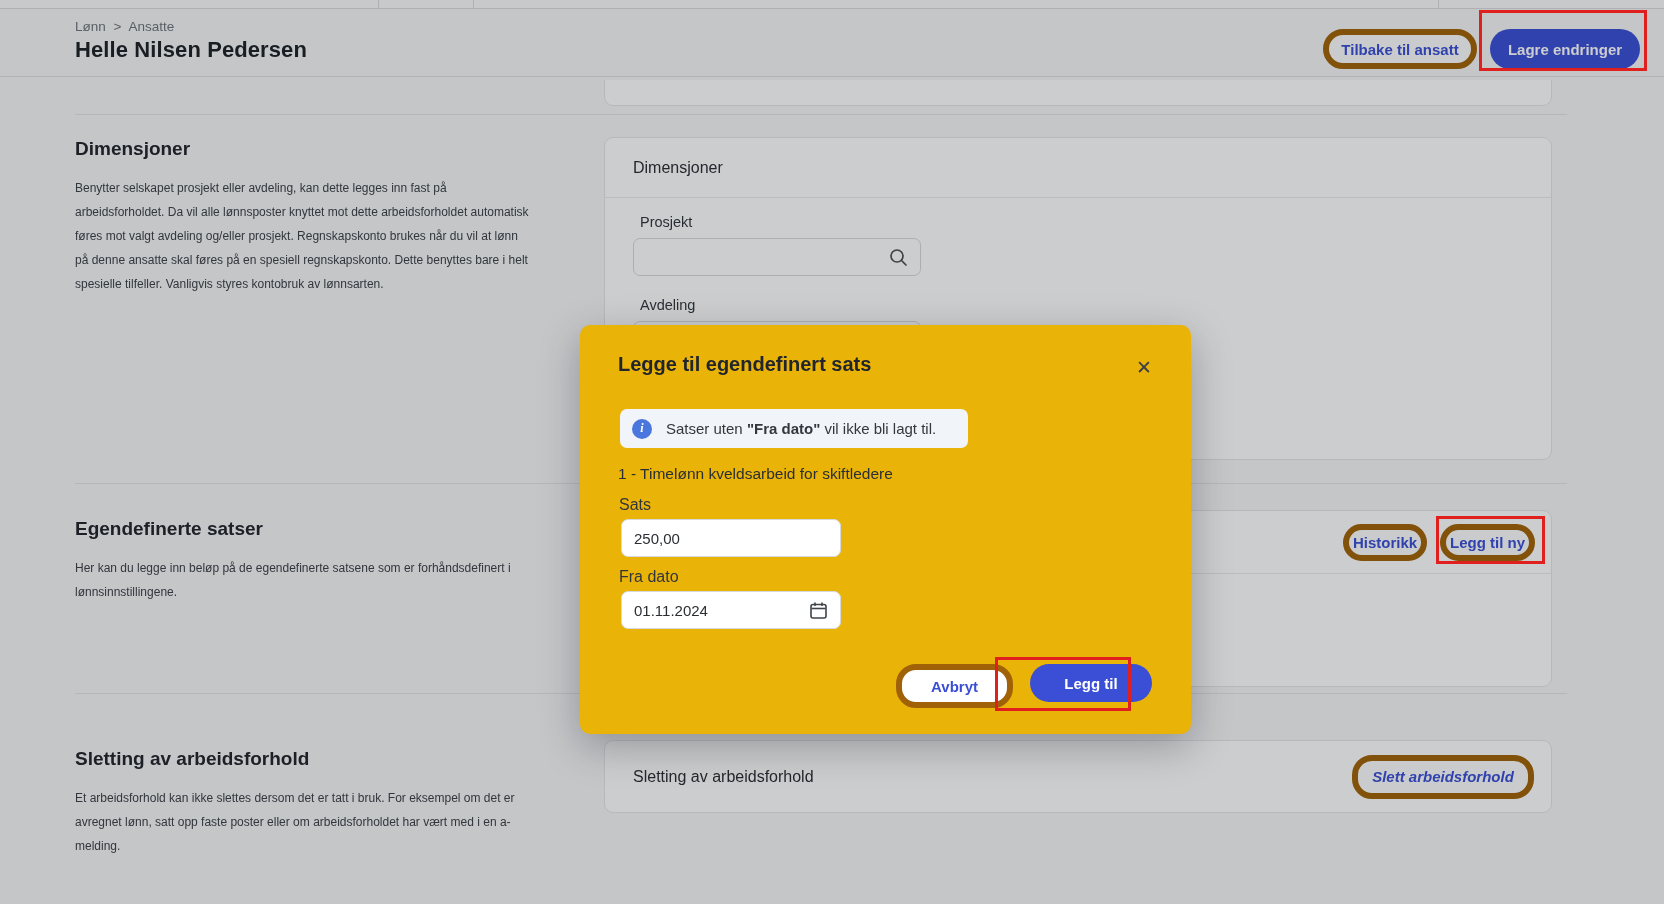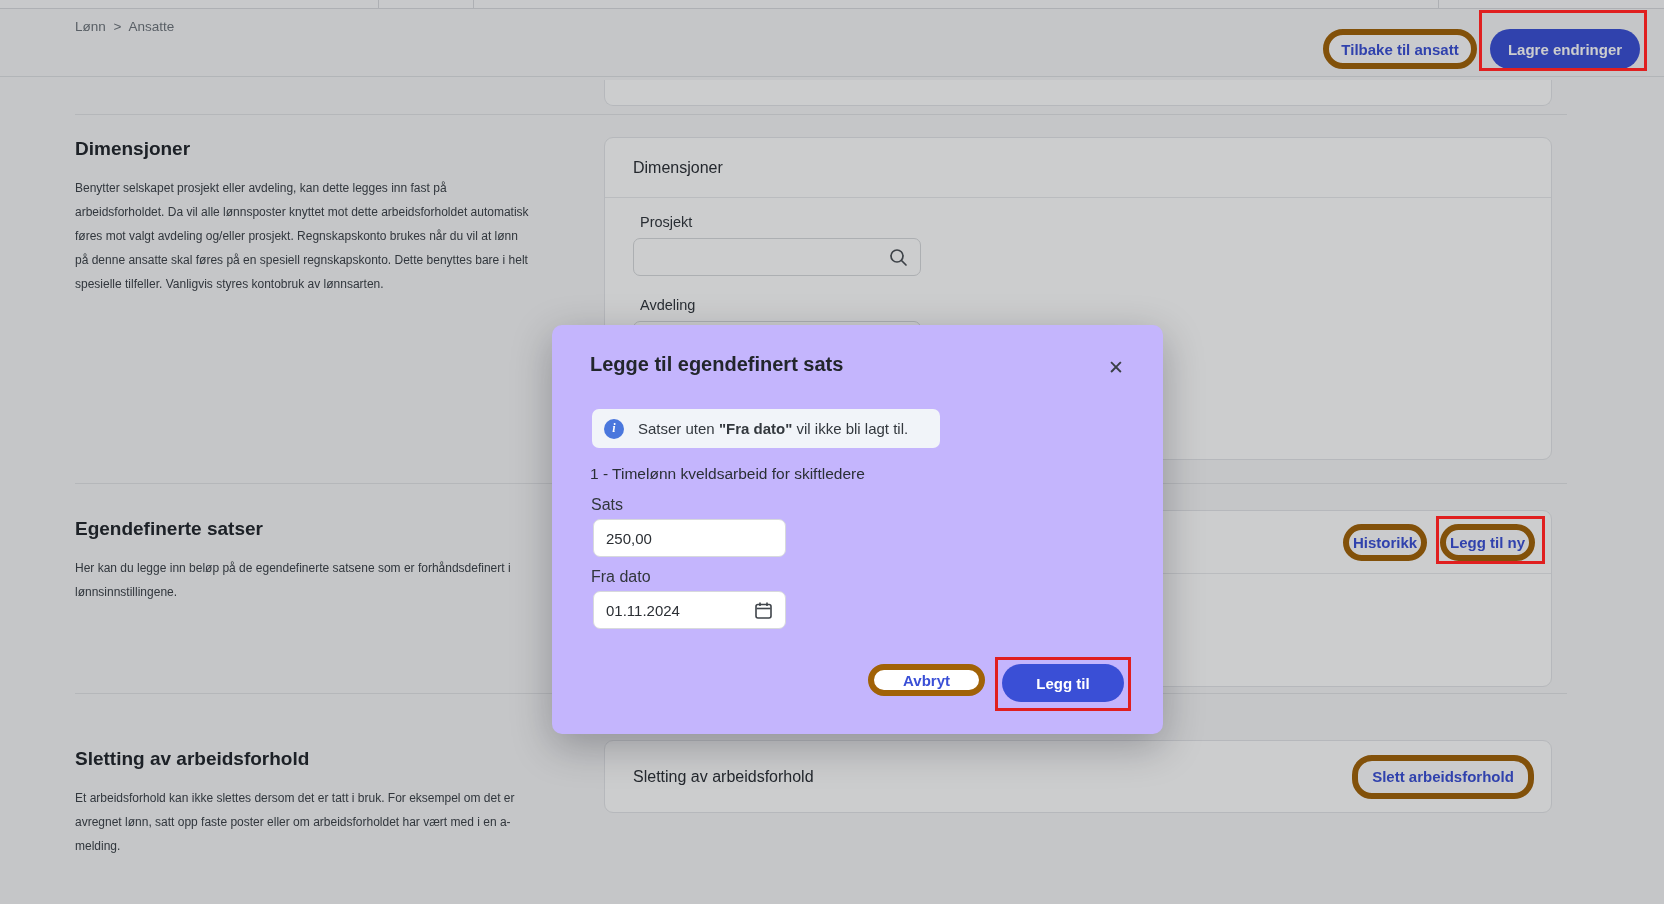--- a/index.html
+++ b/index.html
@@ -52,55 +52,55 @@
   .card-body { padding:16px 28px 0 28px; }
 
   .field-label { font-size:14.5px; color:#31363C; margin-bottom:8px;margin-left:7px; }
   .tf { position:relative; width:288px; height:38px; border:1px solid #D7D9DC;
     border-radius:7px; background:#FFFFFF; display:flex; align-items:center;
     padding:0 12px; font-size:15px; color:#2B2F34; }
   .tf .icon-right { position:absolute; right:11px; top:8px; }
 
   .btn-historikk { width:84px; height:37px; }
   .btn-leggtilny { width:95px; height:37px; }
-  .btn-delete { width:182px; height:44px; }
+  .btn-delete { width:182px; height:44px;font-style:italic; }
   .del-label { font-size:16px; color:#2A2E34; }
 
   
   .overlay { position:absolute; left:0; top:0; width:1664px; height:904px;
     background:rgba(15,17,22,0.21); z-index:10; }
 
   
-  .modal { position:absolute; left:552px; top:325px; width:611px; height:409px;
-    background:#c4b5fd; border-radius:10px; z-index:20;
+  .modal { position:absolute; left:580px; top:325px; width:611px; height:409px;
+    background:#eab308; border-radius:10px; z-index:20;
     box-shadow:0 12px 40px rgba(10,12,20,0.28); }
   .modal-title { position:absolute; left:38px; top:28px; font-size:20px; font-weight:700; color:#22262C; }
   .modal-close { position:absolute; right:34px; top:29px; width:26px; height:26px;
     display:flex; align-items:center; justify-content:center;
     font-size:19px; color:#3A3F45; cursor:pointer; }
   .banner { position:absolute; left:40px; top:84px; width:348px; height:39px;
     background:#F1F4F9; border-radius:7px; display:flex; align-items:center;
     padding:0 14px 0 12px; gap:14px; }
   .info-dot { width:20px; height:20px; border-radius:50%; background:#4A77DD;
     color:#FFFFFF; font-size:12px; font-weight:700; font-style:italic;
     display:flex; align-items:center; justify-content:center; flex:0 0 auto;
     font-family:"Liberation Serif", serif; }
   .banner-text { font-size:15px; color:#33383E; white-space:nowrap; }
   .banner-text b { font-weight:700; }
   .rate-name { position:absolute; left:38px; top:140px; font-size:15.5px; color:#2A2F35;text-align:center; }
   .m-label { position:absolute; left:39px; font-size:16px; color:#31363C; }
   .m-label.sats { top:171px; }
   .m-label.dato { top:243px; }
-  .m-input { position:absolute; left:41px; width:193px; height:38px;
+  .m-input { position:absolute; left:41px; width:220px; height:38px;
     border:1px solid #D7D9DC; border-radius:7px; display:flex; align-items:center;
     padding:0 12px; font-size:15px; color:#2B2F34; background:#fff; }
   .m-input.sats { top:194px; }
   .m-input.dato { top:266px; }
   .m-input .icon-right { position:absolute; right:11px; top:8px; }
-  .modal-actions-cancel { position:absolute; left:316px; top:339px; width:117px; height:32px; background:#FFFFFF; }
+  .modal-actions-cancel { position:absolute; left:316px; top:339px; width:117px; height:44px; background:#FFFFFF; }
   .modal-actions-submit { position:absolute; left:450px; top:339px; width:122px; height:38px; }
 
   
   .anno { position:absolute; border:3px solid #E01F1F; z-index:40; pointer-events:none; }
   .anno-save { left:1479px; top:10px; width:168px; height:61px; }
   .anno-leggtilny { left:1436px; top:516px; width:109px; height:48px; }
   .anno-leggtil { left:995px; top:657px; width:136px; height:54px; }
 
   svg { display:block; }
 </style>
@@ -114,20 +114,21 @@
     <div class="top-tick" style="left:473px"></div>
     <div class="top-tick" style="left:1438px"></div>
   </div>
 
   <div class="header">
     <div class="breadcrumb">
       <span>Lønn</span>
       <span>&gt;</span>
       <span>Ansatte</span>
     </div>
+    <div class="page-title">Helle Nilsen Pedersen</div>
     <div class="pill btn-back">Tilbake til ansatt</div>
     <div class="pill primary btn-save">Lagre endringer</div>
   </div>
 
   <div class="hdiv" style="top:114px"></div>
   <div class="hdiv" style="top:483px"></div>
   <div class="hdiv" style="top:693px"></div>
 
   <div class="sec-heading" style="top:138px">Dimensjoner</div>
   <div class="sec-para" style="top:176px; width:455px">Benytter selskapet prosjekt eller avdeling, kan dette legges inn fast på arbeidsforholdet. Da vil alle lønnsposter knyttet mot dette arbeidsforholdet automatisk føres mot valgt avdeling og/eller prosjekt. Regnskapskonto brukes når du vil at lønn på denne ansatte skal føres på en spesiell regnskapskonto. Dette benyttes bare i helt spesielle tilfeller. Vanligvis styres kontobruk av lønnsarten.</div>

